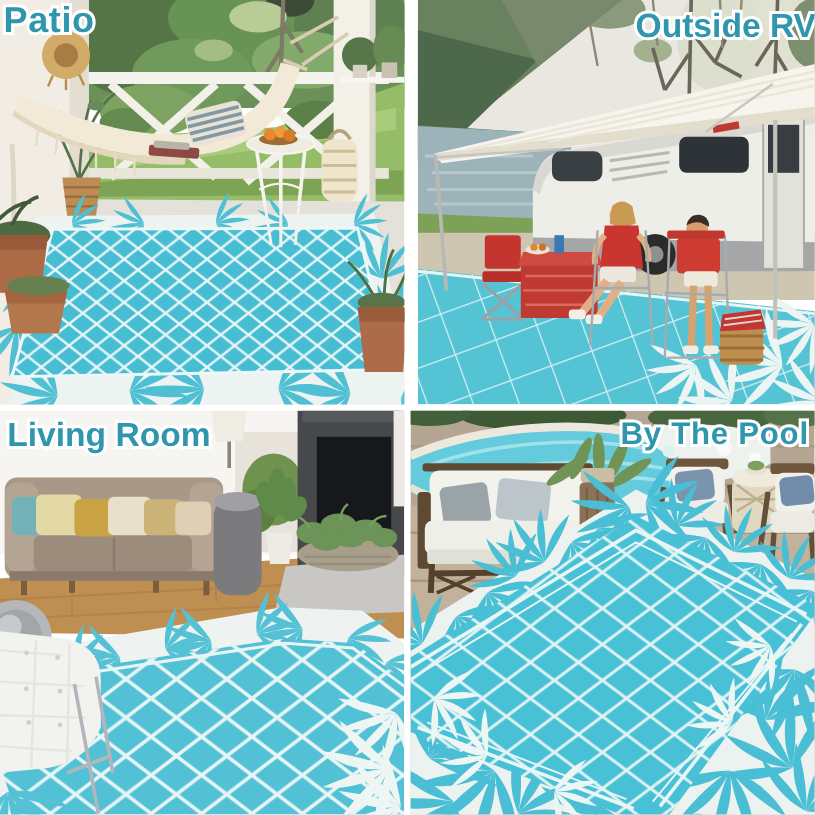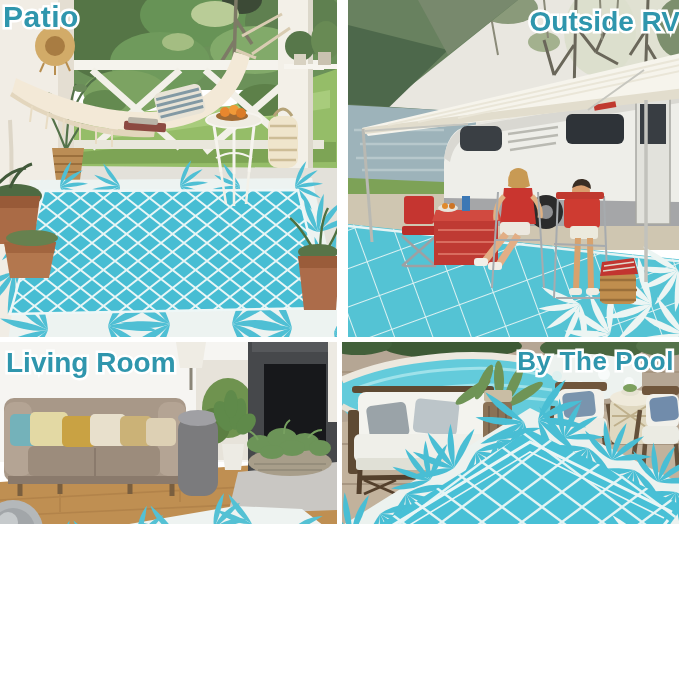--- a/index.html
+++ b/index.html
@@ -1,16 +1,16 @@
 <!DOCTYPE html>
 <html><head>
 <meta charset="utf-8">
 <style>
 html,body{margin:0;padding:0;background:#ffffff;font-family:"Liberation Sans",sans-serif;}
-#collage{position:relative;width:679px;height:524px;background:#ffffff;overflow:hidden;}
+#collage{position:relative;width:679px;height:679px;background:#ffffff;overflow:hidden;}
 .q{position:absolute;width:337px;height:337px;overflow:hidden;}
 #q1{left:0;top:0}
 #q2{left:348px;top:0}
 #q3{left:0;top:342px}
 #q4{left:342px;top:342px}
 svg{display:block}
 </style>
 </head>
 <body>
 <div id="collage">

